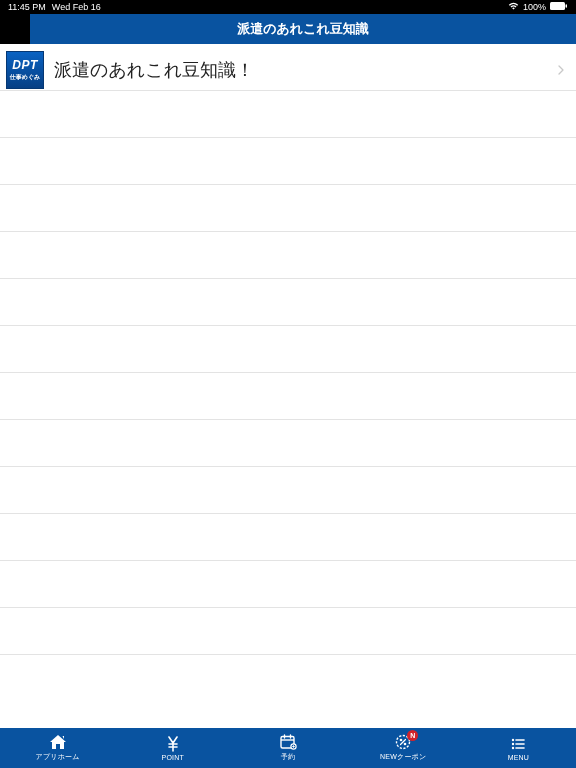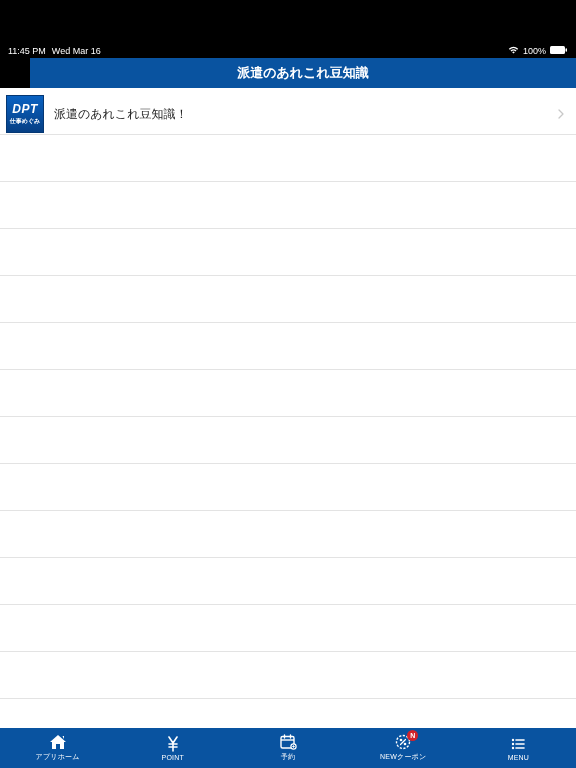--- a/index.html
+++ b/index.html
@@ -26,21 +26,20 @@
     
     .status-bar {
       height: 14px;
       background: #000;
       color: #fff;
       display: flex;
       align-items: center;
       font-size: 9px;
       padding: 0 8px;
       justify-content: space-between;
-      margin-top: 44px;
     }
     .status-left {
       display: flex;
       gap: 6px;
     }
     .status-right {
       display: flex;
       align-items: flex-start;
       gap: 4px;
     }
@@ -98,21 +97,21 @@
       font-style: italic;
       line-height: 1;
     }
     .app-icon-small {
       font-size: 6px;
       font-weight: 700;
       margin-top: 2px;
     }
     .list-label {
       flex: 1;
-      font-size: 12px;
+      font-size: 18px;
       color: #222;
     }
     .chevron {
       width: 10px;
       height: 10px;
       display: flex;
       align-items: center;
       justify-content: center;
       color: #c8c8c8;
     }
@@ -161,21 +160,21 @@
     }
   </style>
 </head>
 <body>
 
 <div class="root">
 
   <div class="status-bar">
     <div class="status-left">
       <span>11:45 PM</span>
-      <span>Wed Mar 16</span>
+      <span>Wed Feb 16</span>
     </div>
     <div class="status-right">
       <span class="wifi-icon">
         <svg width="11" height="8" viewBox="0 0 11 8">
             <path d="M5.5 7.5 L4.2 6.2 Q5.5 5 6.8 6.2 Z M2.5 4.5 Q5.5 1.8 8.5 4.5 L7.5 5.5 Q5.5 3.6 3.5 5.5 Z M0.8 2.8 Q5.5 -1.5 10.2 2.8 L9.2 3.8 Q5.5 0.3 1.8 3.8 Z" fill="#fff"></path>
           </svg>
       </span>
       <span>100%</span>
       <span class="battery-icon">
         <svg width="18" height="8" viewBox="0 0 18 8">

